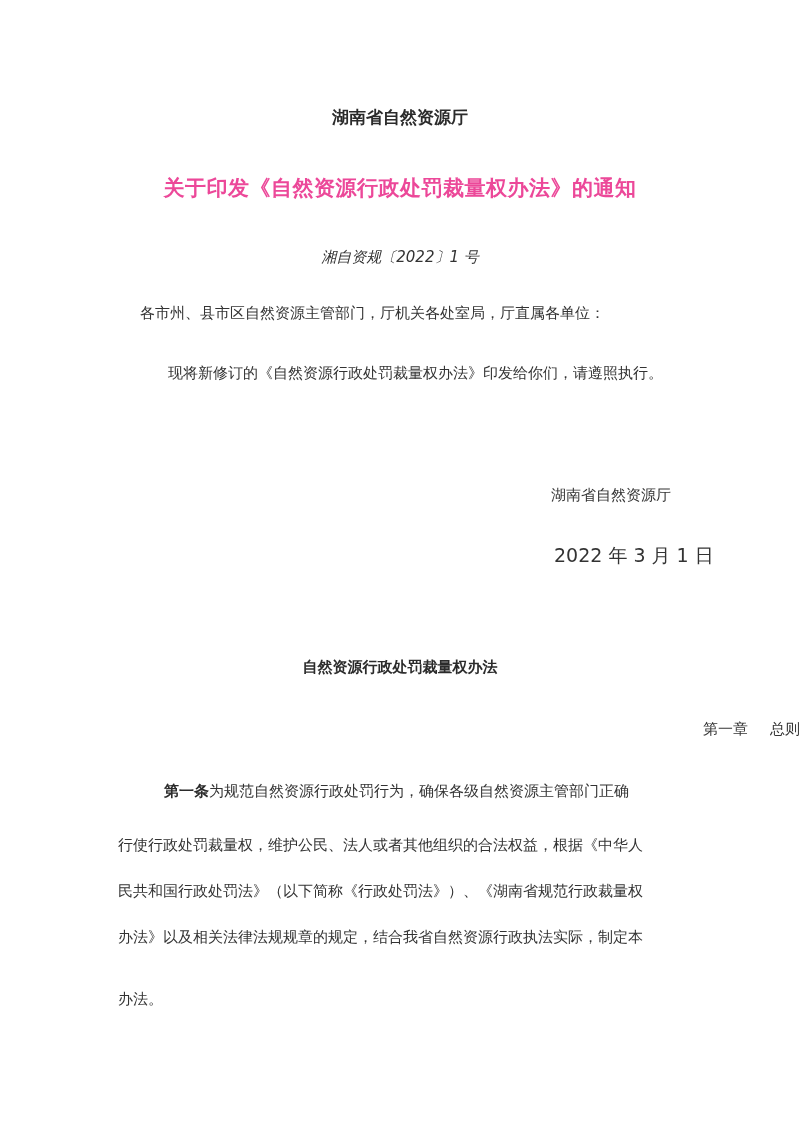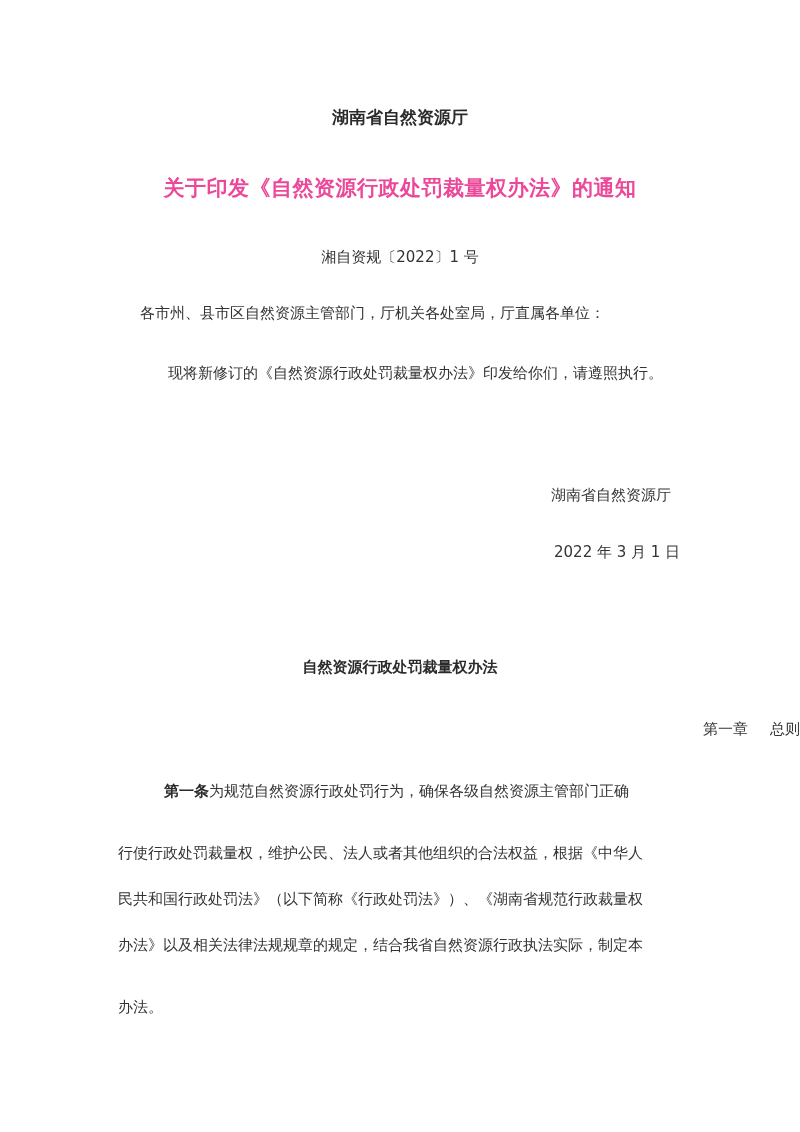--- a/index.html
+++ b/index.html
@@ -2,33 +2,33 @@
 <html><head>
   <meta charset="utf-8">
   <style>
     html, body { margin: 0; padding: 0; background: #ffffff; }
     body { width: 800px; height: 1132px; position: relative; overflow: hidden;
            font-family: "DejaVu Sans", "Liberation Sans", sans-serif; color: #333333; }
     .line { position: absolute; white-space: nowrap; }
     .center { left: 0; width: 800px; text-align: center; }
     .org { top: 106px; font-size: 17px; font-weight: bold; color: #2b2b2b; }
     .title { top: 174px; font-size: 21px; font-weight: bold; color: #ec4899; letter-spacing: 0.5px; }
-    .docno { top: 248px; font-size: 15px; }
+    .docno { top: 248px; font-size: 15px; font-style: italic; }
     .addressee { top: 304px; left: 140px; font-size: 15px; }
     .body-p { top: 364px; left: 168px; font-size: 15px; }
     .sign-org { top: 486px; left: 551px; font-size: 15px; }
-    .sign-date { top: 543px; left: 554px; font-size: 15px; }
+    .sign-date { top: 543px; left: 554px; font-size: 19px; }
     .law-title { top: 658px; font-size: 15px; font-weight: bold; color: #2b2b2b; }
     .chapter { top: 720px; font-size: 15px; text-align: right; }
     .chapter .gap { display: inline-block; width: 22px; }
     .article { position: absolute; left: 118px; top: 776px; width: 570px; font-size: 15px; line-height: 30px; }
     .article .row { height: 30px; white-space: nowrap; margin-bottom: 0; }
     .article .r0 { padding-left: 46px; }
     .article .lbl { font-weight: bold; color: #2b2b2b; margin-right: 0; }
-    .article .row + .row { margin-top: 16px; }
+    .article .row + .row { margin-top: 8px; }
   </style>
 </head>
 <body>
 
 <div>
   <div class="line center org">湖南省自然资源厅</div>
   <div class="line center title">关于印发《自然资源行政处罚裁量权办法》的通知</div>
   <div class="line center docno">湘自资规〔2022〕1 号</div>
 
   <div class="line addressee">各市州、县市区自然资源主管部门，厅机关各处室局，厅直属各单位：</div>

